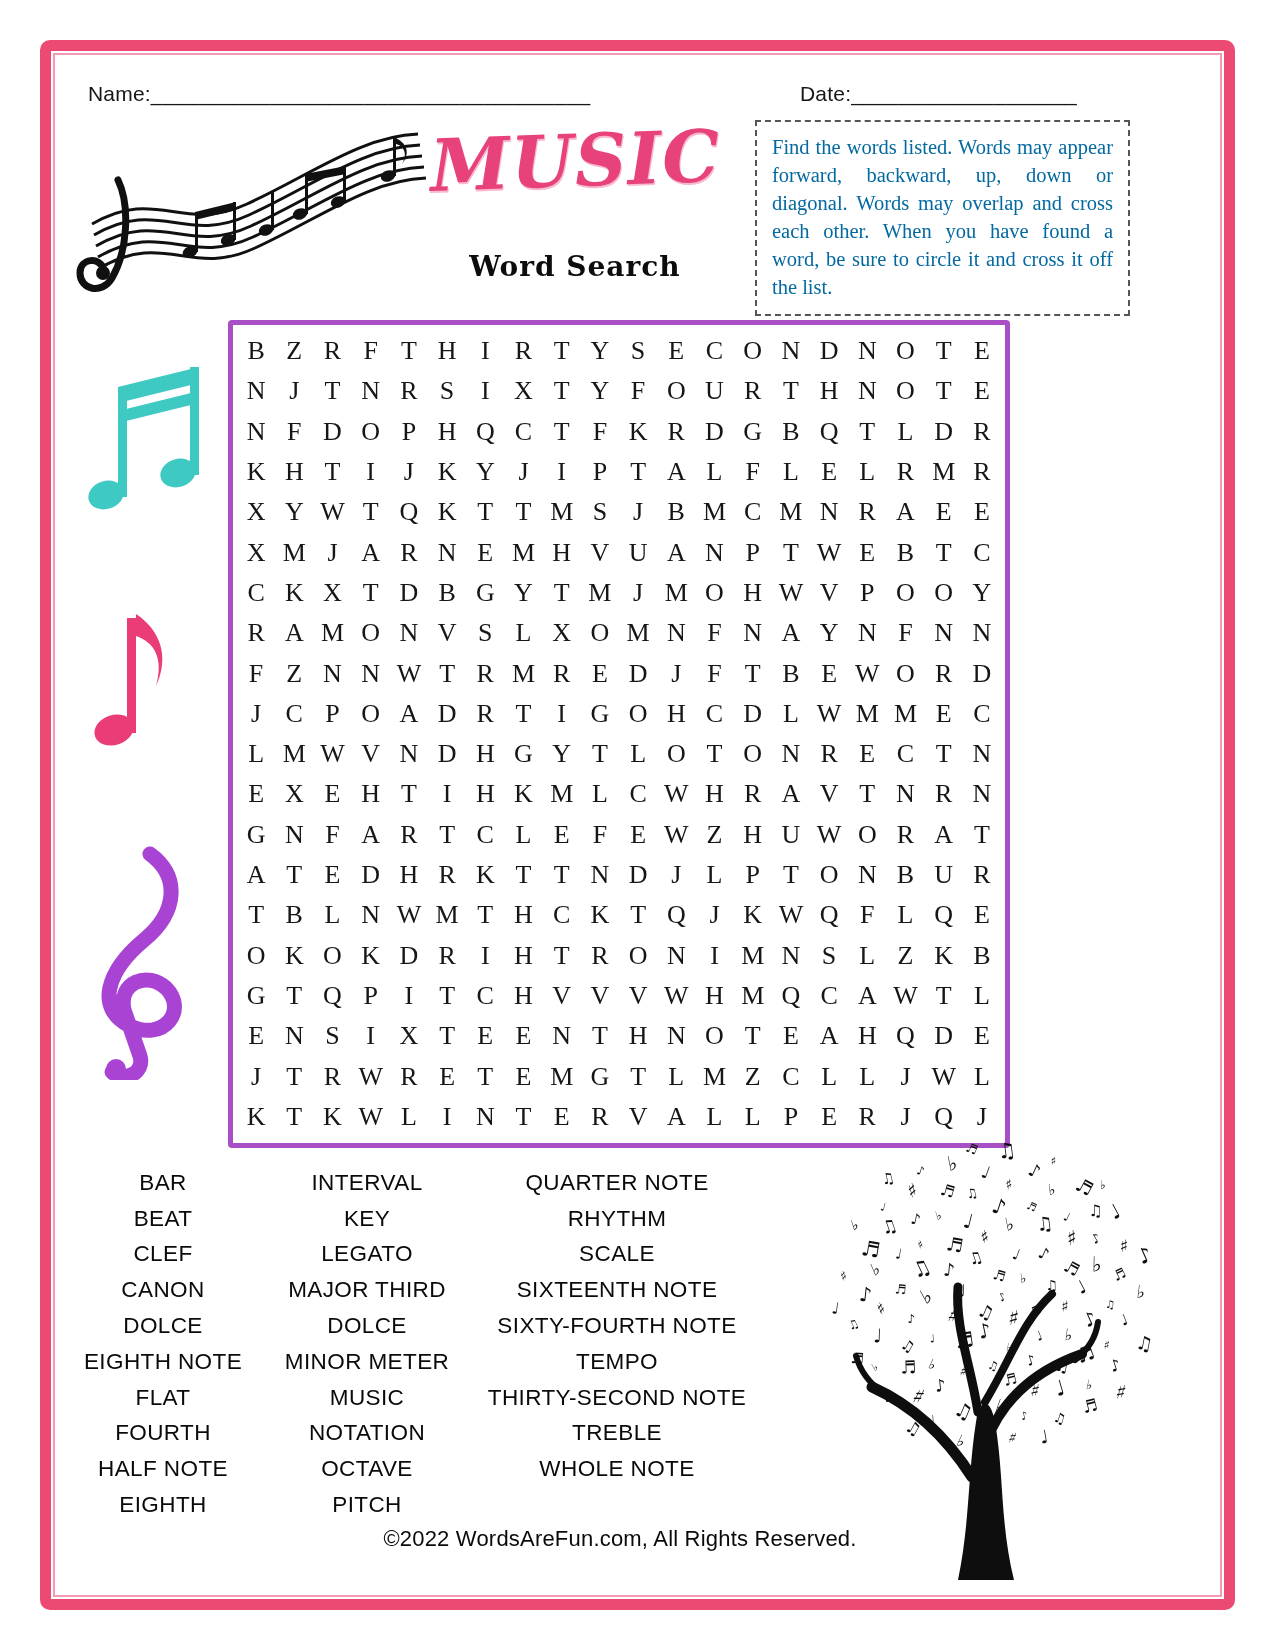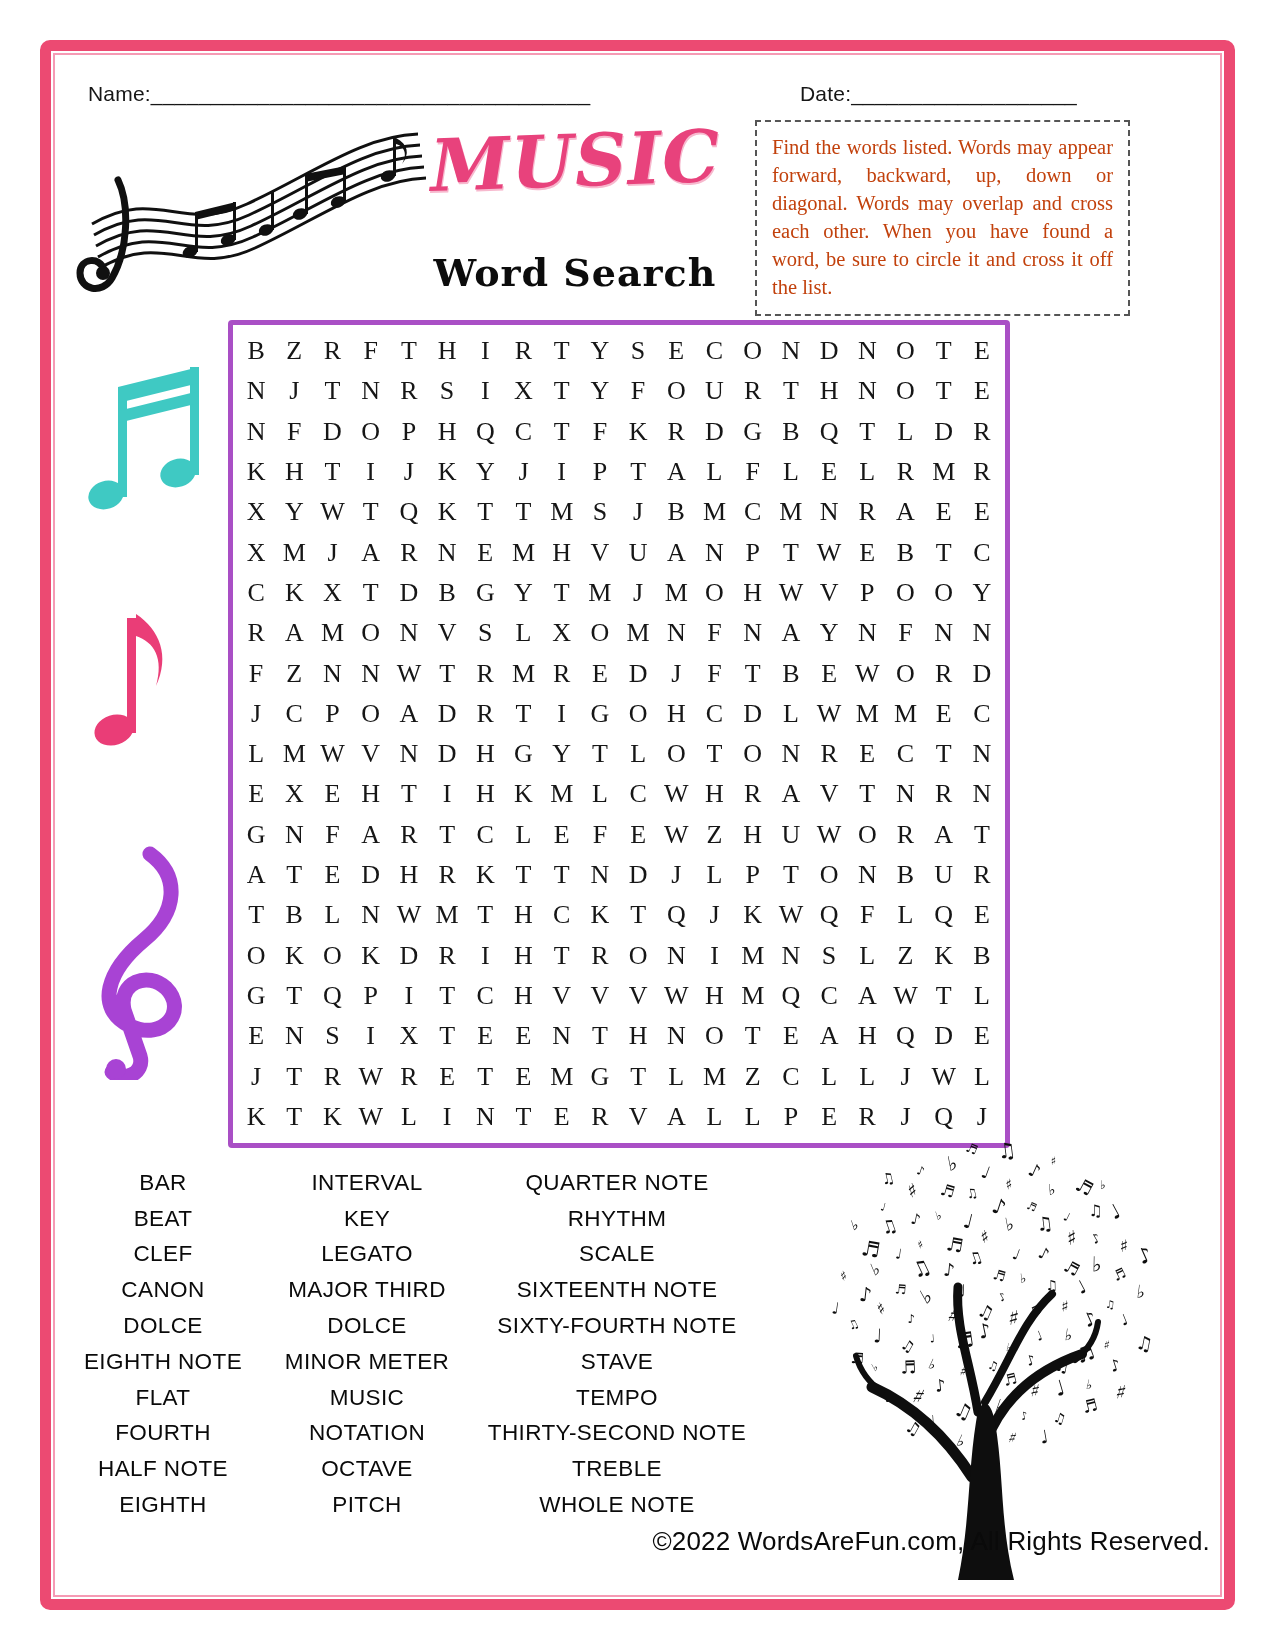--- a/index.html
+++ b/index.html
@@ -16,46 +16,46 @@
   
   .name-line{position:absolute;left:88px;top:82px;font-size:21px;letter-spacing:.2px;white-space:nowrap}
   .date-line{position:absolute;left:800px;top:82px;font-size:21px;letter-spacing:.2px;white-space:nowrap}
 
   
   .title-main{position:absolute;left:430px;top:118px;width:290px;text-align:center;
     font-family:"DejaVu Serif",serif;font-style:italic;font-weight:bold;font-size:72px;
     color:var(--titlePink);letter-spacing:1px;transform:rotate(-2deg);
     text-shadow:1px 2px 0 #f7b9ce}
   .title-sub{position:absolute;left:415px;top:250px;width:320px;text-align:center;
-    font-family:"DejaVu Serif",serif;font-weight:bold;font-size:38px;color:#0c0c0c;letter-spacing:1px}
+    font-family:"DejaVu Serif",serif;font-weight:bold;font-size:28px;color:#0c0c0c;letter-spacing:1px}
 
   
   .instructions{position:absolute;left:755px;top:120px;width:375px;border:2px dashed #555;
     padding:11px 15px 13px 15px;font-family:"Liberation Serif",serif;font-size:20.5px;
-    line-height:28px;text-align:justify;color:#c2410c;background:#fff}
+    line-height:28px;text-align:justify;color:#0369a1;background:#fff}
 
   
   .grid-box{position:absolute;left:228px;top:320px;width:782px;height:828px;
     border:5px solid var(--gridBorder);border-radius:4px;background:#fff;
     display:grid;grid-template-columns:repeat(20,1fr);grid-template-rows:repeat(20,1fr);
     padding:6px 4px}
   .cell{display:flex;align-items:center;justify-content:center;
     font-family:"Liberation Serif",serif;font-size:26px;color:var(--ink)}
 
   
   .word-col{position:absolute;top:1165px}
   .word-col.c1{left:58px;width:210px}
   .word-col.c2{left:262px;width:210px}
   .word-col.c3{left:462px;width:310px}
   .word{height:35.8px;display:flex;align-items:center;justify-content:center;
     font-family:Liberation Sans, sans-serif;font-size:22.5px;color:#0a0a0a;letter-spacing:.4px;white-space:nowrap}
 
   
-  .copyright{position:absolute;left:30px;top:1526px;width:1180px;text-align:right;
-    font-size:26px;color:#0a0a0a;letter-spacing:.2px}
+  .copyright{position:absolute;left:30px;top:1526px;width:1180px;text-align:center;
+    font-size:22px;color:#0a0a0a;letter-spacing:.2px}
 
   
   .staff-art{position:absolute;left:70px;top:110px;width:380px;height:200px}
   .teal-note{position:absolute;left:78px;top:335px;width:130px;height:190px}
   .pink-note{position:absolute;left:88px;top:600px;width:105px;height:155px}
   .clef-art{position:absolute;left:72px;top:840px;width:145px;height:240px}
   .tree-art{position:absolute;left:790px;top:1082px;width:410px;height:500px}
   #tree-notes text{font-family:"DejaVu Sans",sans-serif;fill:#0e0e0e}
 </style>
 </head>
@@ -553,21 +553,20 @@
       <div class="word">NOTATION</div>
       <div class="word">OCTAVE</div>
       <div class="word">PITCH</div>
     </div>
   <div class="word-col c3">
       <div class="word">QUARTER NOTE</div>
       <div class="word">RHYTHM</div>
       <div class="word">SCALE</div>
       <div class="word">SIXTEENTH NOTE</div>
       <div class="word">SIXTY-FOURTH NOTE</div>
-      <div class="word">STAVE</div>
       <div class="word">TEMPO</div>
       <div class="word">THIRTY-SECOND NOTE</div>
       <div class="word">TREBLE</div>
       <div class="word">WHOLE NOTE</div>
     </div>
 
   <svg class="tree-art" viewBox="0 0 410 500">
     <g id="tree-notes">
         <text x="210.9" y="220.0" font-size="11" transform="rotate(-30 210.9 220.0)">♪</text>
         <text x="186.1" y="232.4" font-size="18" transform="rotate(23 186.1 232.4)">♫</text>

